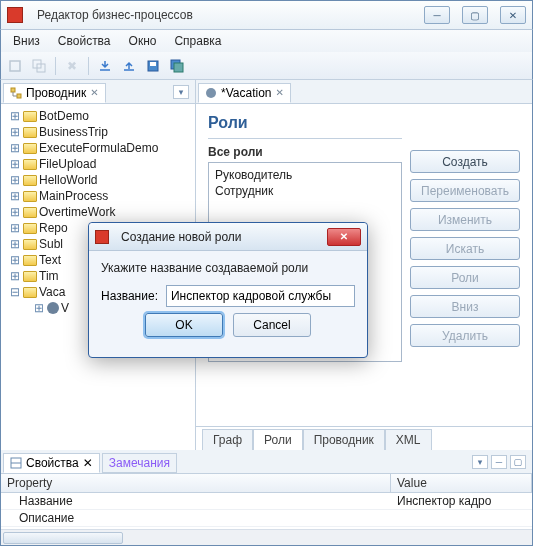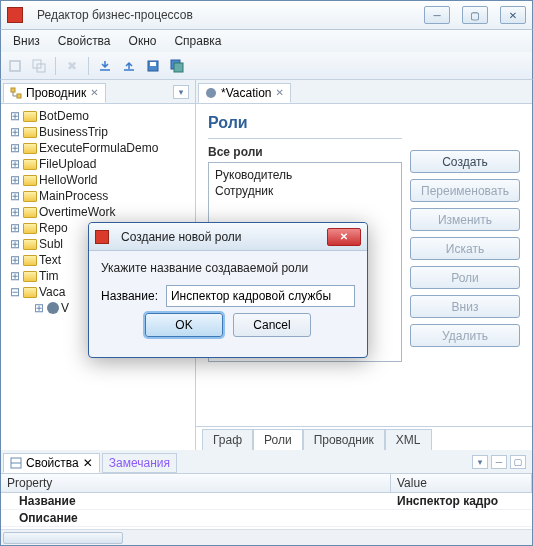--- a/index.html
+++ b/index.html
@@ -48,21 +48,21 @@
   .bottom-panel { border-left:1px solid #6a8bb0; border-right:1px solid #6a8bb0; border-bottom:1px solid #6a8bb0; height:96px; background:#fff; display:flex; flex-direction:column;}
   .bottom-tabbar { height:24px; background:#eef3f8; border-bottom:1px solid #c2d0df; display:flex; align-items:center; padding:0 2px; gap:2px;}
   .btab2 { padding:2px 6px; border:1px solid #c2d0df; background:#fff; display:flex; align-items:center; gap:4px; position:relative; top:1px; border-bottom-color:#fff;}
   .btab2.inactive { background:#eef3f8; border-bottom-color:#c2d0df; color:#8b5cf6;}
   .minmax { margin-left:auto; display:flex; gap:3px; padding-right:4px;}
   .mm { width:16px; height:14px; border:1px solid #bac9d9; background:#fff; display:flex; align-items:center; justify-content:center; font-size:9px; color:#5a7aa0;}
   .grid { flex:1; overflow:hidden; }
   .grid-head { display:flex; background:linear-gradient(#fafcfe,#e9eff6); border-bottom:1px solid #c2d0df; }
   .gh { padding:2px 6px; border-right:1px solid #c2d0df; color:#333;}
   .grid-row { display:flex; border-bottom:1px solid #eef1f5;}
-  .gc { padding:1px 6px; color:#222; white-space:nowrap; overflow:hidden;font-weight:bold;}
+  .gc { padding:1px 6px; color:#222; white-space:nowrap; overflow:hidden;}
   .col1 { width:390px;} .col2 { flex:1;}
   .scroll-h { height:16px; background:#eef1f5; border-top:1px solid #d6dee8; position:relative;}
   .thumb { position:absolute; left:2px; top:2px; width:120px; height:12px; background:linear-gradient(#f3f7fb,#d9e4ef); border:1px solid #b5c6d8; border-radius:2px;}
 
   
   .dialog { position:absolute; left:88px; top:222px; width:280px; background:#f1f5fb; border:1px solid #2f5f9f; border-radius:4px; box-shadow: 0 4px 22px rgba(0,0,0,.35); }
   .dlg-title { height:28px; background:linear-gradient(#f6fafd,#d7e4f1); border-bottom:1px solid #b8c8da; display:flex; align-items:center; padding:0 6px; gap:6px; border-radius:4px 4px 0 0;}
   .dlg-title .t { flex:1; color:#222;}
   .dlg-close { width:34px; height:18px; background:linear-gradient(#e88,#c33); border:1px solid #a22; border-radius:2px; color:#fff; display:flex; align-items:center; justify-content:center; font-size:10px; font-weight:bold;}
   .dlg-body { padding:10px 12px; }

